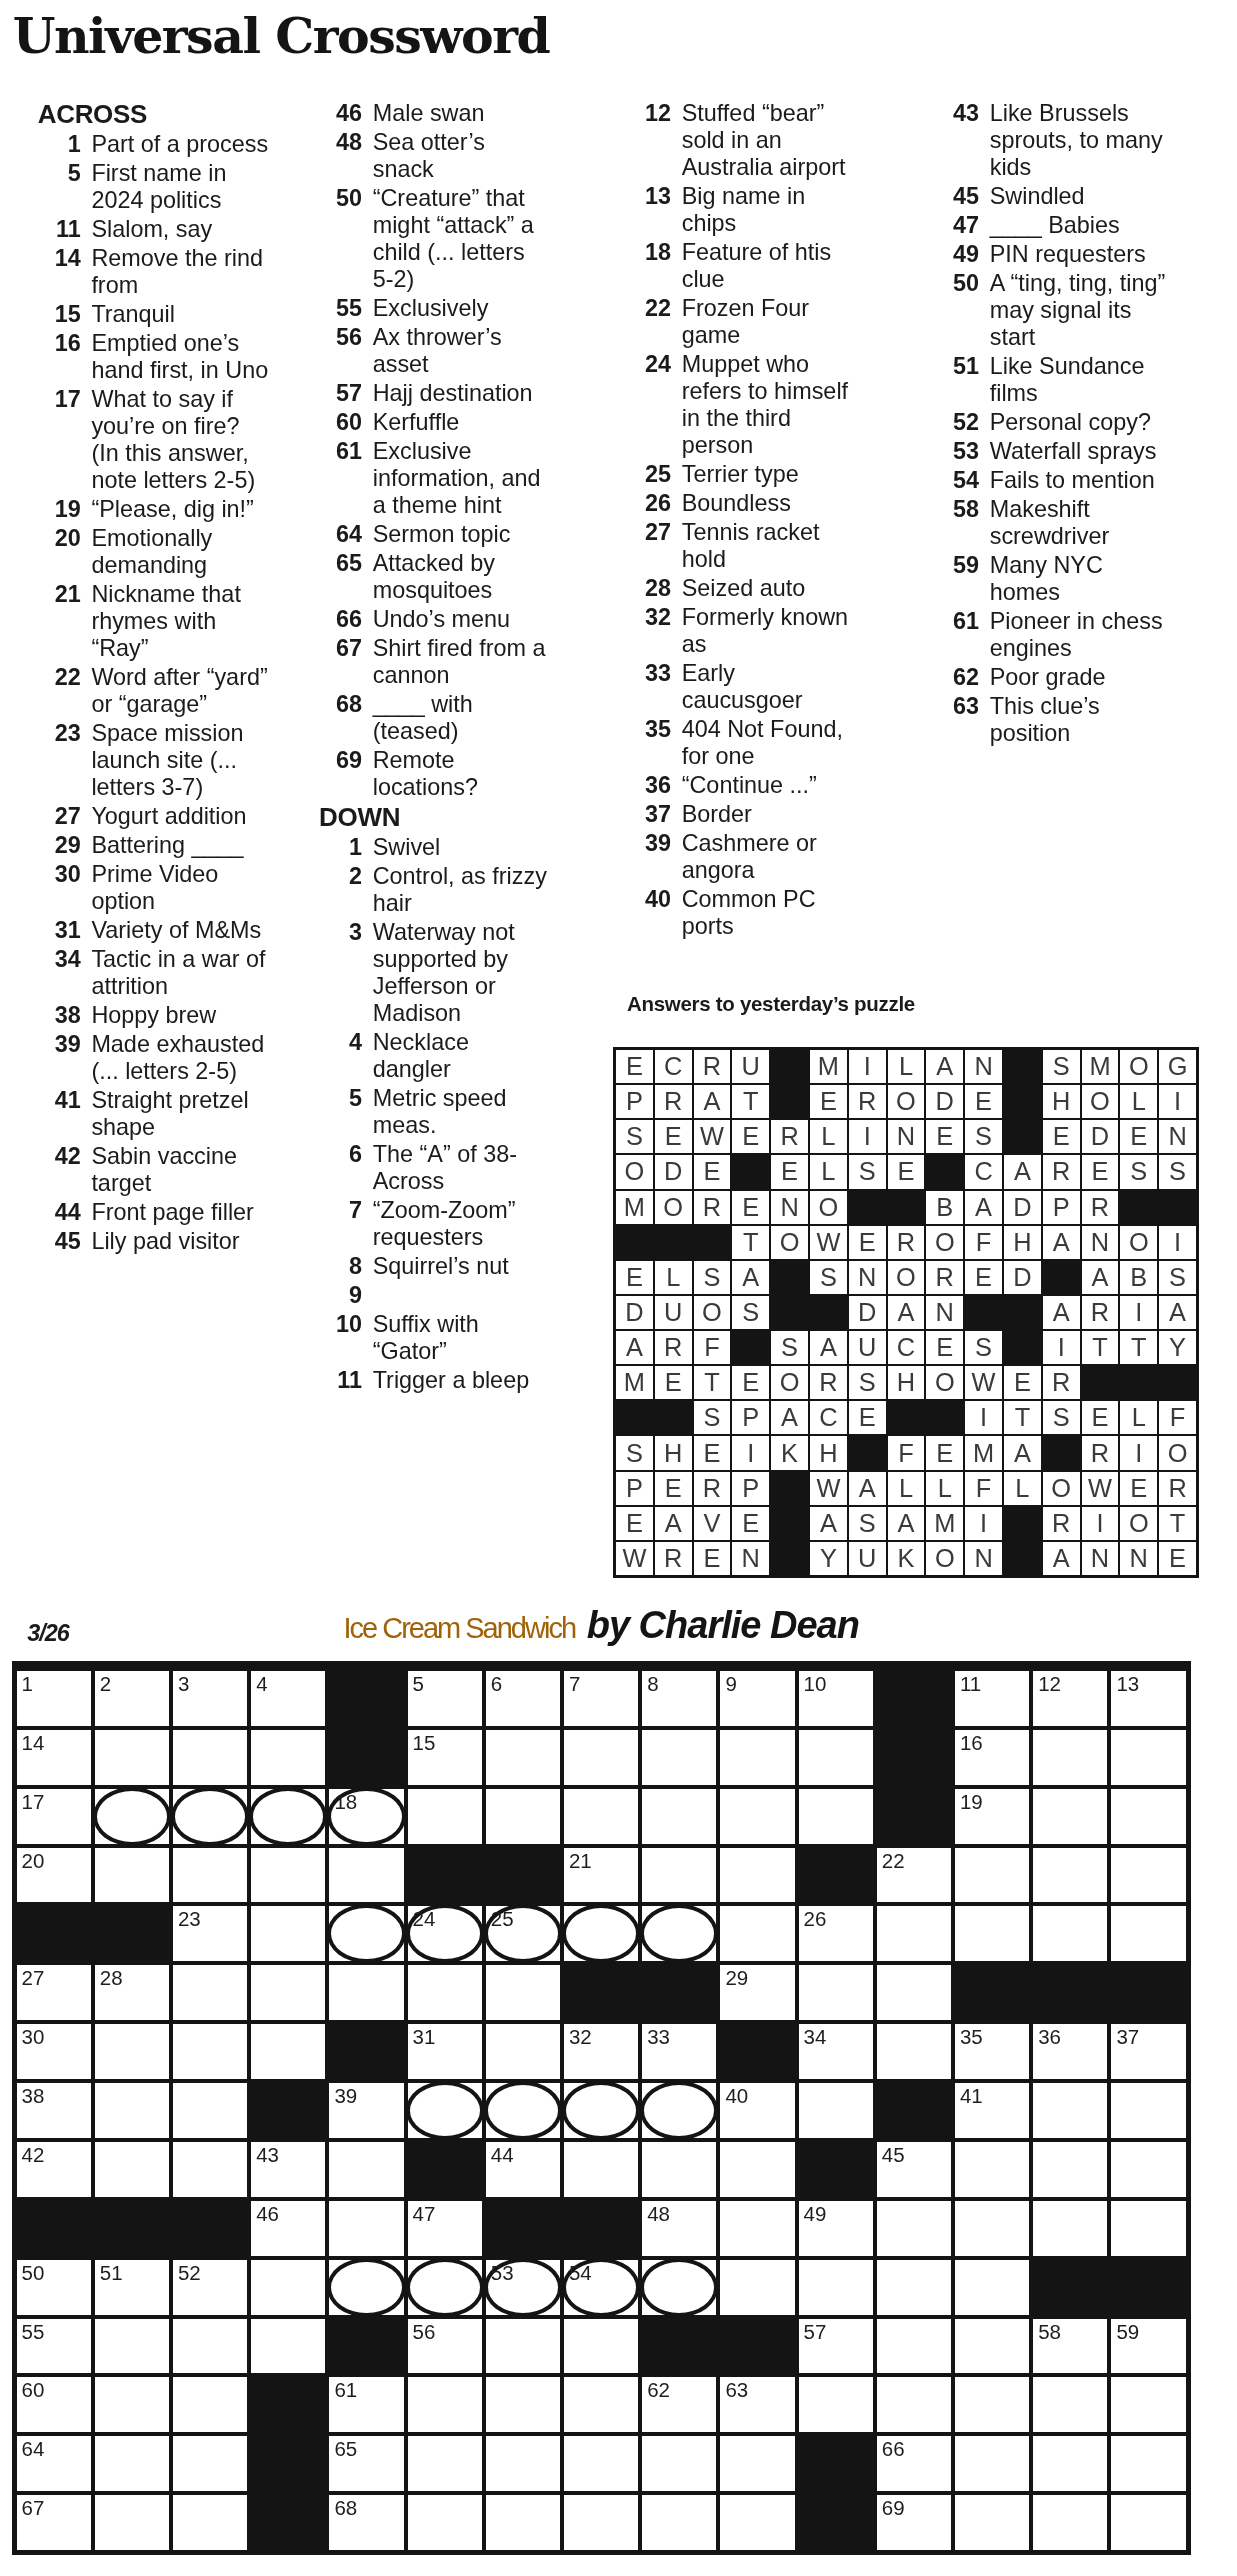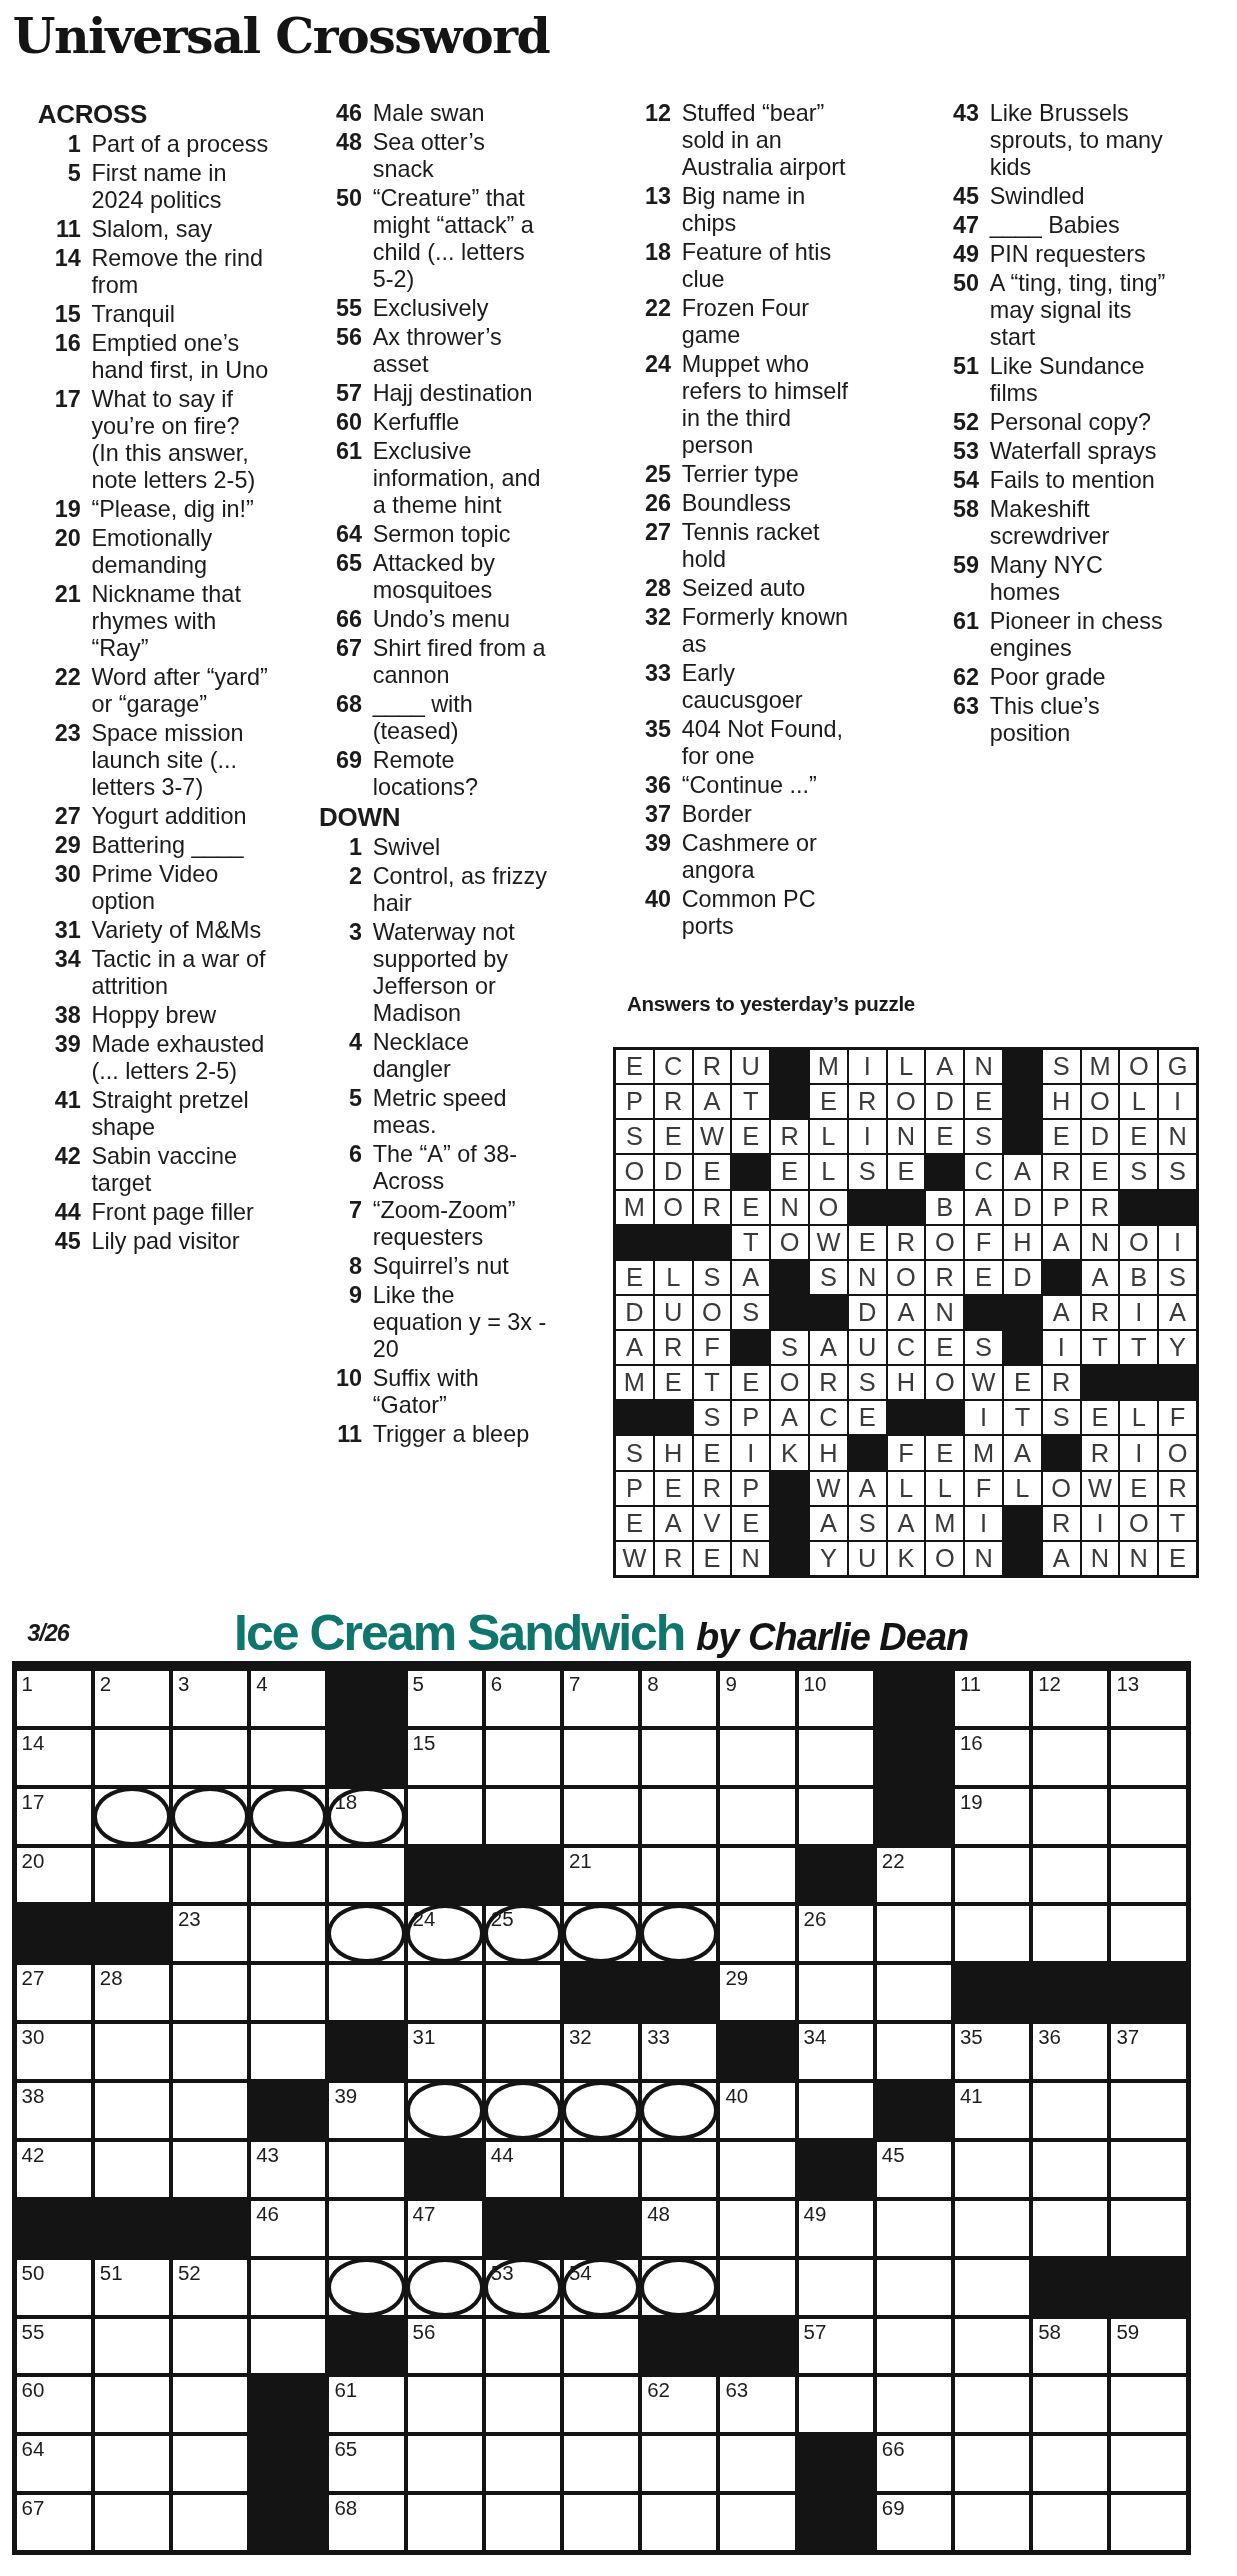--- a/index.html
+++ b/index.html
@@ -28,21 +28,21 @@
   #solution-grid{position:absolute;left:613px;top:1047px;width:586px;height:531px;
     box-sizing:border-box;border:2.9px solid #141414;background:#fff;
     display:grid;grid-template-columns:repeat(15,1fr);grid-template-rows:repeat(15,1fr);}
   .scell{border:1.5px solid #141414;display:flex;align-items:center;justify-content:center;
     font-size:25.4px;color:#3a3a3a;background:#fff;box-sizing:border-box;}
   .scell.black{background:#141414;}
 
   
   .puz-head{position:absolute;left:11.7px;top:1604px;width:1179px;text-align:center;}
   .puz-date{position:absolute;left:15.6px;top:15.6px;font-weight:700;font-style:italic;font-size:23.4px;letter-spacing:-1px;}
-  .puz-title{font-weight:700;font-size:50px;letter-spacing:-2px;color:#0f766e;}
+  .puz-title{font-weight:400;font-size:29px;letter-spacing:-2px;color:#a16207;}
   .puz-byline{font-weight:700;font-style:italic;font-size:38px;letter-spacing:-1px;margin-left:11.7px;color:#141414;}
 
   
   #main-grid{position:absolute;left:11.7px;top:1661px;width:1179px;height:894px;
     box-sizing:border-box;border:3.9px solid #141414;border-top:8.8px solid #141414;background:#fff;
     display:grid;grid-template-columns:repeat(15,1fr);grid-template-rows:repeat(15,1fr);}
   .mcell{position:relative;border:2px solid #141414;background:#fff;box-sizing:border-box;}
   .mcell.black{background:#141414;}
   .mcell .num{position:absolute;top:0px;left:4.9px;font-size:20.5px;line-height:25.4px;color:#1e1e1e;z-index:2;}
   .mcell .circ{position:absolute;inset:-2px;border:4.9px solid #141414;border-radius:50%;z-index:1;}
@@ -235,21 +235,20 @@
         <div class="clue">
           <span class="cnum">7</span>
           <span class="ctext">“Zoom-Zoom” requesters</span>
         </div>
         <div class="clue">
           <span class="cnum">8</span>
           <span class="ctext">Squirrel’s nut</span>
         </div>
         <div class="clue">
           <span class="cnum">9</span>
-          <span class="ctext">Like the equation y = 3x - 20</span>
         </div>
         <div class="clue">
           <span class="cnum">10</span>
           <span class="ctext">Suffix with “Gator”</span>
         </div>
         <div class="clue">
           <span class="cnum">11</span>
           <span class="ctext">Trigger a bleep</span>
         </div>
       </div>

